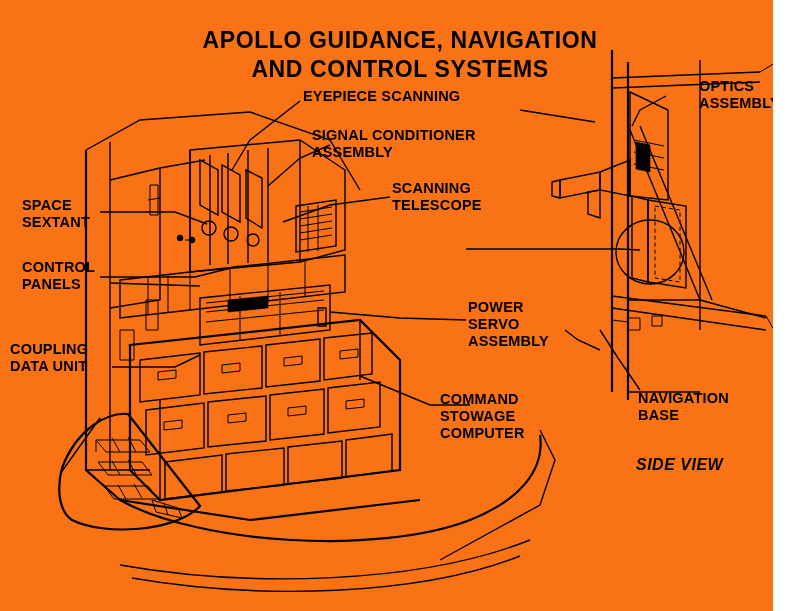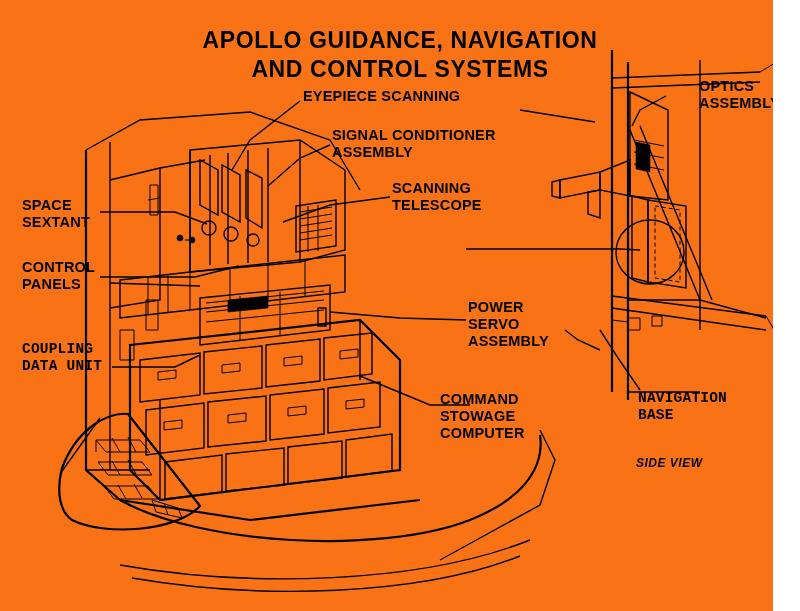--- a/index.html
+++ b/index.html
@@ -32,21 +32,21 @@
     position: absolute;
     font-size: 14.5px;
     font-weight: bold;
     color: #000;
     line-height: 1.18;
     letter-spacing: 0.2px;
     white-space: pre-line;
   }
   .label.italic {
     font-style: italic;
-    font-size: 12px;
+    font-size: 16px;
     letter-spacing: 0.5px;
   }
   svg.overlay {
     position: absolute;
     left: 0;
     top: 0;
     width: 800px;
     height: 611px;
   }
   .ln { stroke: #000; fill: none; stroke-width: 1.4; }
@@ -225,35 +225,35 @@
       <path class="ln" d="M628 300 L700 300"></path>
       <path class="ln-thin" d="M628 318 L640 318 L640 330 L628 330 Z"></path>
       <path class="ln-thin" d="M652 316 L662 316 L662 326 L652 326 Z"></path>
       <path class="ln-thin" d="M612 320 L628 322"></path>
       <path class="ln" d="M700 300 L766 318"></path>
       <path class="ln" d="M628 392 L700 392"></path>
     </g>
   </svg>
 
   <div class="label" style="left:303px; top:88px;">EYEPIECE SCANNING</div>
-  <div class="label" style="left:332px; top:127px;">SIGNAL CONDITIONER
+  <div class="label" style="left:312px; top:127px;">SIGNAL CONDITIONER
 ASSEMBLY</div>
   <div class="label" style="left:392px; top:180px;">SCANNING
 TELESCOPE</div>
   <div class="label" style="left:22px; top:197px;">SPACE
 SEXTANT</div>
   <div class="label" style="left:22px; top:259px;">CONTROL
 PANELS</div>
-  <div class="label" style="left:22px; top:341px;font-family:Liberation Mono, monospace;">COUPLING
+  <div class="label" style="left:10px; top:341px;">COUPLING
 DATA UNIT</div>
   <div class="label" style="left:468px; top:299px;">POWER
 SERVO
 ASSEMBLY</div>
   <div class="label" style="left:440px; top:391px;">COMMAND
 STOWAGE
 COMPUTER</div>
   <div class="label" style="left:668px; top:78px;margin-left:31px;">OPTICS
 ASSEMBLY</div>
-  <div class="label" style="left:638px; top:390px;font-family:Liberation Mono, monospace;">NAVIGATION
+  <div class="label" style="left:638px; top:390px;">NAVIGATION
 BASE</div>
   <div class="label italic" style="left:636px; top:456px;">SIDE VIEW</div>
 
 </div>
 
 </body></html>

